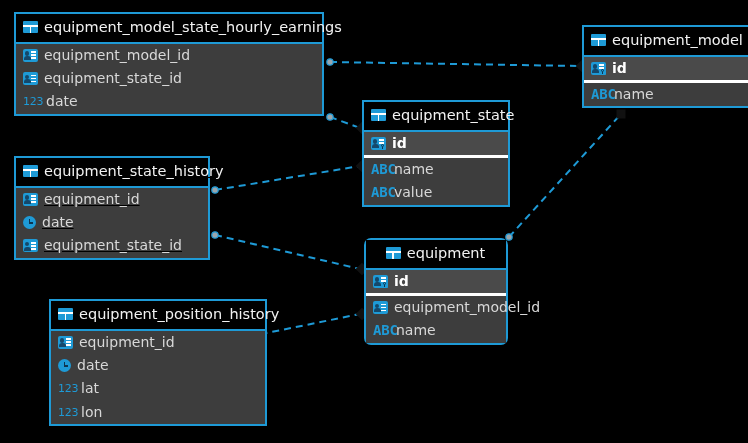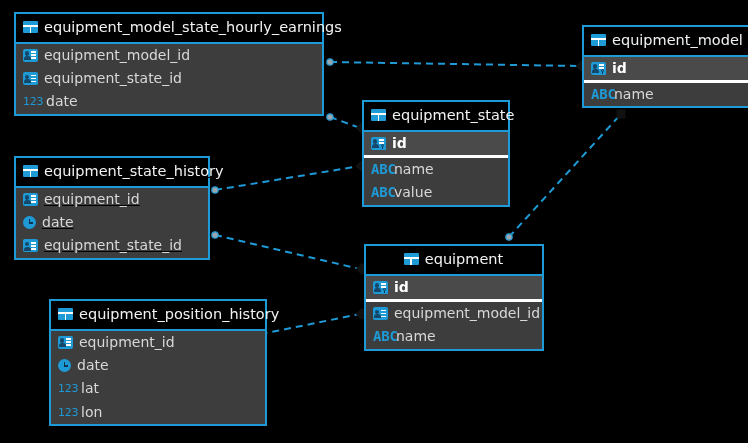--- a/index.html
+++ b/index.html
@@ -310,21 +310,21 @@
               <i class="dot"></i>
               <i class="bust"></i>
               <i class="l1"></i>
               <i class="l2"></i>
               <i class="l3"></i>
             </span>
             <span class="lbl">equipment_state_id</span>
           </div>
         </div>
       </div>
-      <div class="entity" style="left: 364px; top: 244px; width: 180px;">
+      <div class="entity" style="left: 364px; top: 238px; width: 144px; border-radius: 7px;">
         <div class="ent-header center">
           <span class="icon icon-table"></span>
           <span>equipment</span>
         </div>
         <div class="ent-body">
           <div class="attr pk">
             <span class="icon icon-card keyed">
               <i class="dot"></i>
               <i class="bust"></i>
               <i class="l1"></i>

